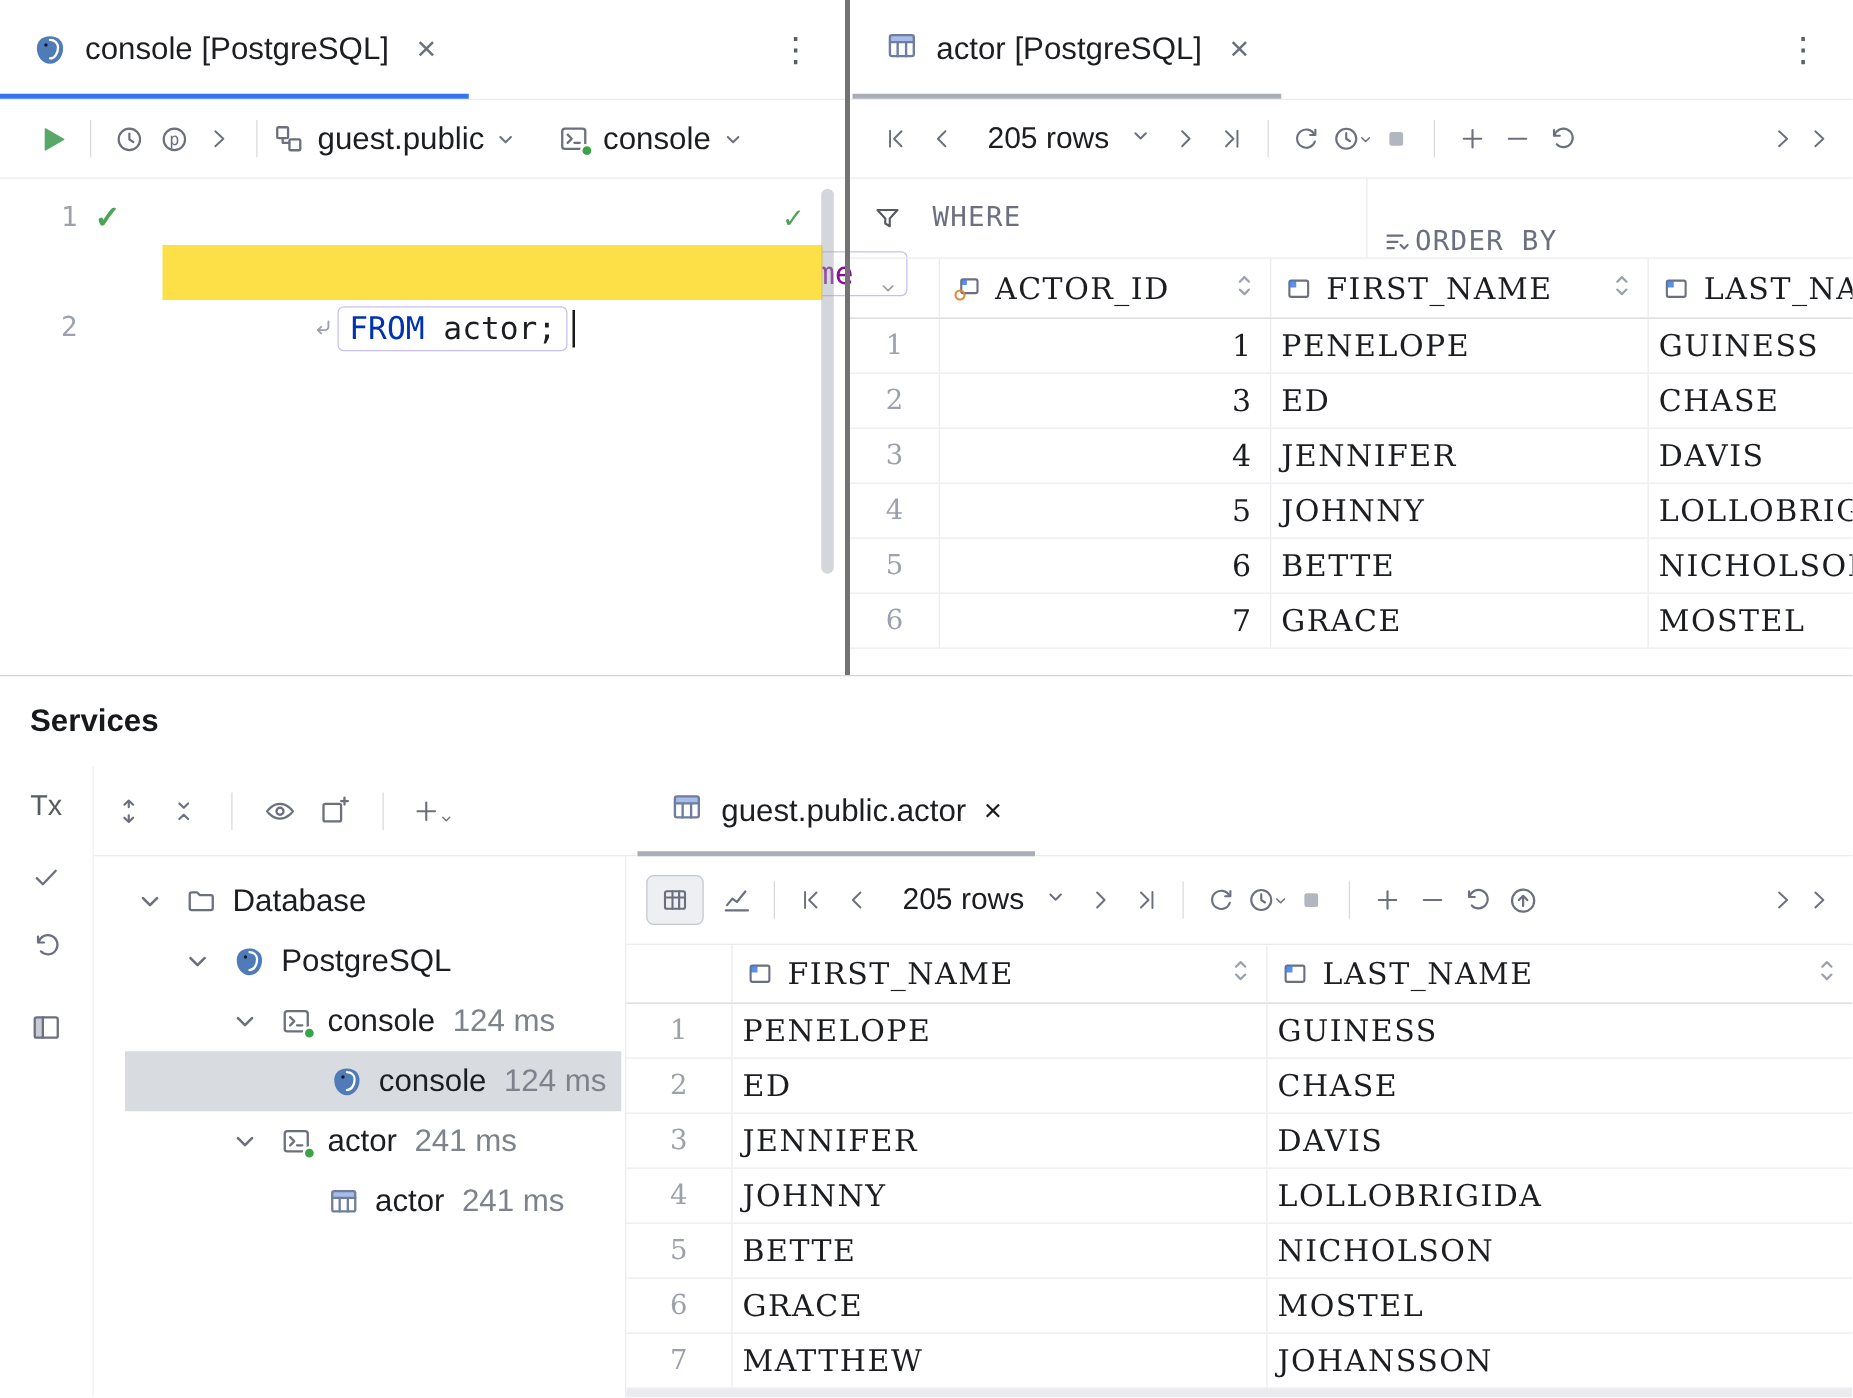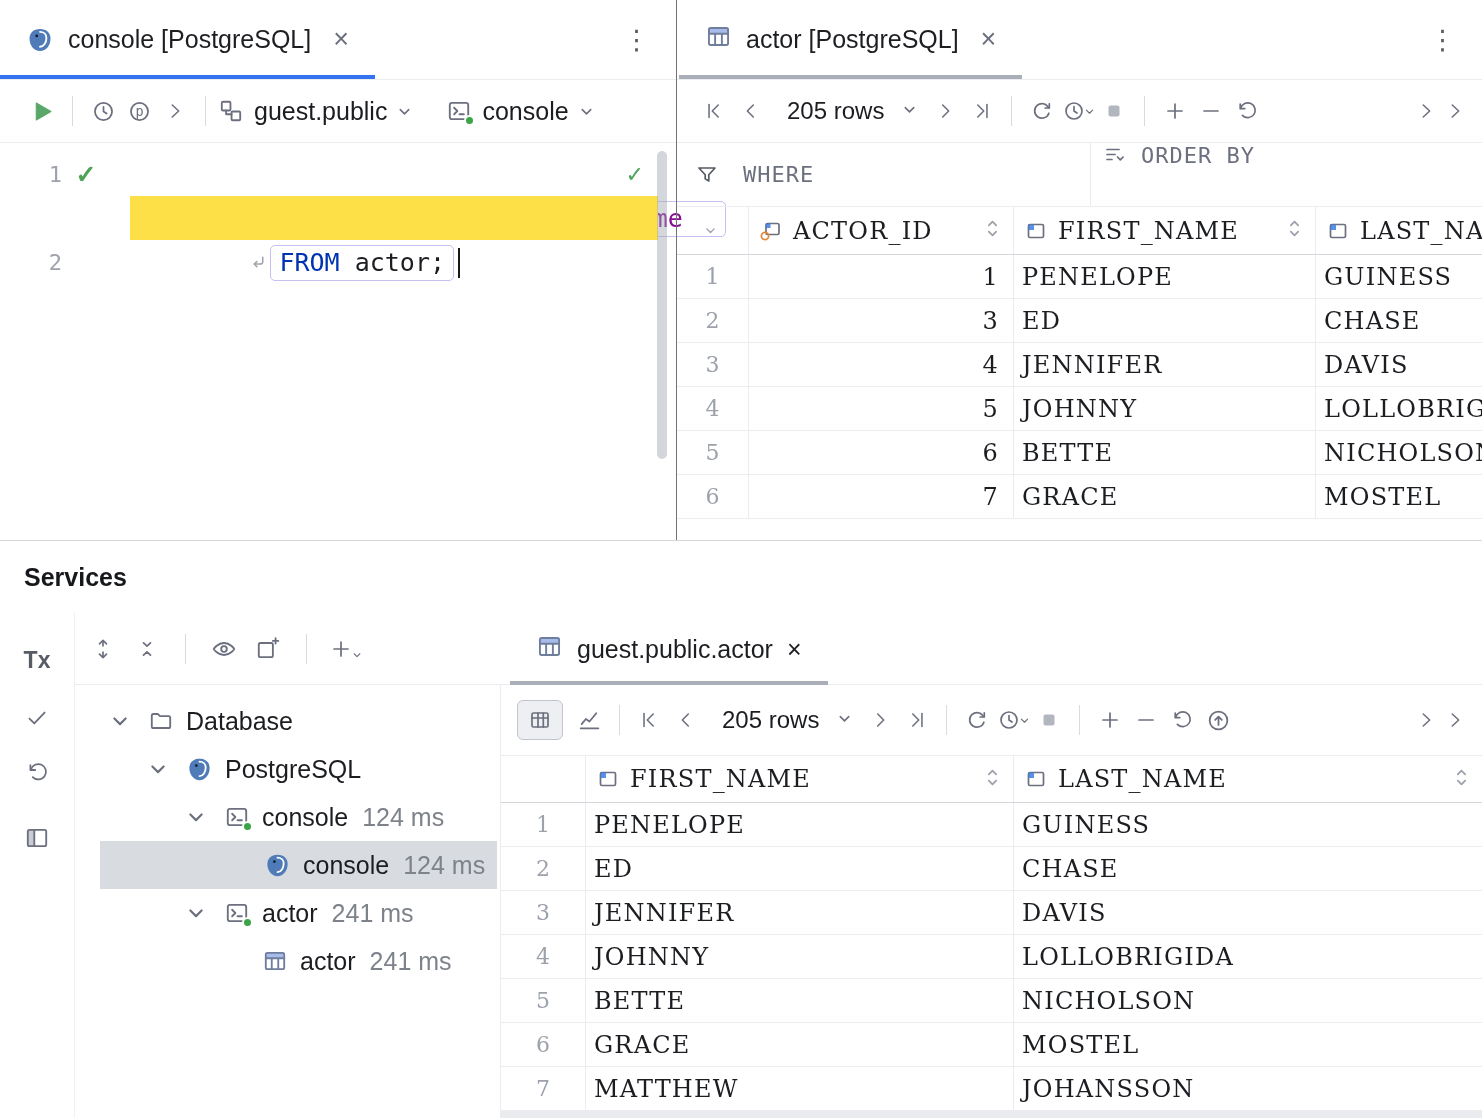--- a/index.html
+++ b/index.html
@@ -3,21 +3,21 @@
 <meta charset="utf-8">
 <style>
 *{margin:0;padding:0;box-sizing:border-box}
 html,body{width:1482px;height:1118px}
 body{position:relative;overflow:hidden;background:#fff;color:#1B1D21;font-family:"Liberation Sans",sans-serif}
 svg.ic{fill:none;stroke:#6C707E;stroke-width:1.7;stroke-linecap:round;stroke-linejoin:round;flex:0 0 auto}
 .ibtn{display:inline-flex;align-items:center;justify-content:center;min-width:36px;height:36px;flex:0 0 auto}
 .sep{width:1px;height:30px;background:#D8DADF;margin:0 12px;flex:0 0 auto}
 
 #pane-tl{position:absolute;left:0;top:0;width:676px;height:540px}
-#pane-tr{position:absolute;left:676px;top:0;width:806px;height:540px;border-left:1px solid #737373;overflow:hidden}
+#pane-tr{position:absolute;left:676px;top:0;width:806px;height:540px;border-left:4px solid #737373;overflow:hidden}
 #services{position:absolute;left:0;top:540px;width:1482px;height:578px;border-top:1px solid #D4D6DB;overflow:hidden;background:#fff}
 
 .tabbar{height:80px;border-bottom:1px solid #EBECF0;display:flex;align-items:stretch;position:relative}
 .tab{display:flex;align-items:center;gap:14px;padding:12px 26px;font-size:25px;position:relative;color:#1C1E22}
 .tab .close{font-size:27px;color:#6C707E;margin-left:8px;line-height:1}
 .u-blue::after{content:"";position:absolute;left:0;right:0;bottom:0;height:4px;background:#3574F0}
 .u-gray::after{content:"";position:absolute;left:0;right:0;bottom:0;height:4px;background:#A9AEB8}
 .kebab{margin-left:auto;display:flex;align-items:center;padding:0 26px;font-size:27px;color:#595E66}
 
 .tbar{height:63px;border-bottom:1px solid #EBECF0;display:flex;align-items:center}
@@ -39,40 +39,40 @@
 .sb1{padding-right:42px;margin-left:2px}
 .sb2{margin-left:2px}
 .minichev{position:absolute;right:8px;top:10px}
 .stmt-check{position:absolute;right:16px;top:0;color:#4DA356;font-size:25px;font-weight:bold}
 .wrapmark{display:inline-block;vertical-align:middle;width:18px}
 .caret{display:inline-block;width:2px;height:30px;background:#16181C;vertical-align:middle;margin-left:4px}
 .vscroll{position:absolute;right:9px;top:8px;width:10px;height:308px;border-radius:6px;background:rgba(158,163,173,.45)}
 
 .frow{height:64px;border-bottom:1px solid #EBECF0;display:flex}
 .fleft{width:414px;border-right:1px solid #EBECF0;display:flex;align-items:center;gap:24px;padding-left:18px}
-.fright{flex:1;display:flex;align-items:flex-start;gap:14px;padding-left:12px}
+.fright{flex:1;display:flex;align-items:flex-end;gap:2px;padding-left:12px}
 .flabel{font-family:"DejaVu Sans Mono",monospace;font-size:22px;letter-spacing:1px;color:#6C707E}
 
 .ghead{display:flex;height:48px;border-bottom:1px solid #D4D6DB}
 .hcell{display:flex;align-items:center;gap:10px;padding-left:10px;border-right:1px solid #EBECF0;overflow:hidden;flex:0 0 auto}
 .hsort{margin-left:auto;margin-right:12px;flex:0 0 auto}
 .drow{display:flex;height:44px;border-bottom:1px solid #EBECF0}
 .dcell{display:flex;align-items:center;border-right:1px solid #EBECF0;overflow:hidden;flex:0 0 auto}
 .dv{font-family:"DejaVu Serif",serif;font-size:24px;letter-spacing:1.2px;color:#1B1D21;white-space:pre}
 .hname{font-family:"DejaVu Serif",serif;font-size:24px;letter-spacing:1.2px;color:#1B1D21;white-space:pre}
 .rn{justify-content:center;font-family:"DejaVu Serif",serif;font-size:22px;color:#9CA1AB}
 .numcell{justify-content:flex-end;padding-right:14px}
 .padcell{padding-left:8px}
 .w-rn{width:72px}.w-id{width:265px}.w-fn{width:302px}.w-ln{width:480px}
 .b-rn{width:85px}.b-fn{width:428px}.b-ln{width:469px}
 
 #svc-title{position:absolute;left:24px;top:0;height:72px;display:flex;align-items:center;font-size:25px;font-weight:700;color:#16181C}
 #svc-toolline{position:absolute;left:75px;right:0;top:143px;height:1px;background:#EBECF0}
 #rail{position:absolute;left:0;top:72px;width:75px;bottom:0;border-right:1px solid #F0F1F3;display:flex;flex-direction:column;align-items:center}
-.txlbl{font-size:23px;font-weight:700;color:#575C64;margin-top:34px}
+.txlbl{font-size:23px;font-weight:400;color:#575C64;margin-top:18px}
 #tree-tools{position:absolute;left:85px;top:72px;height:72px;display:flex;align-items:center;gap:8px}
 #svc-tabs{position:absolute;left:510px;top:72px;height:72px;display:flex;align-items:stretch}
 .svctab{display:flex;align-items:center;gap:14px;padding:0 26px;font-size:25px;position:relative;color:#1C1E22}
 #tree{position:absolute;left:75px;top:156px;width:425px}
 .trow{height:48px;display:flex;align-items:center;font-size:25px;white-space:nowrap}
 .t-lbl{margin-left:12px}
 .t-icon{margin-left:18px;display:inline-flex}
 .t-time{color:#7D828B;margin-left:14px}
 .t-sel{background:#D8DBE0;margin-left:25px;margin-right:3px}
 .iconwrap{position:relative;display:inline-flex}

